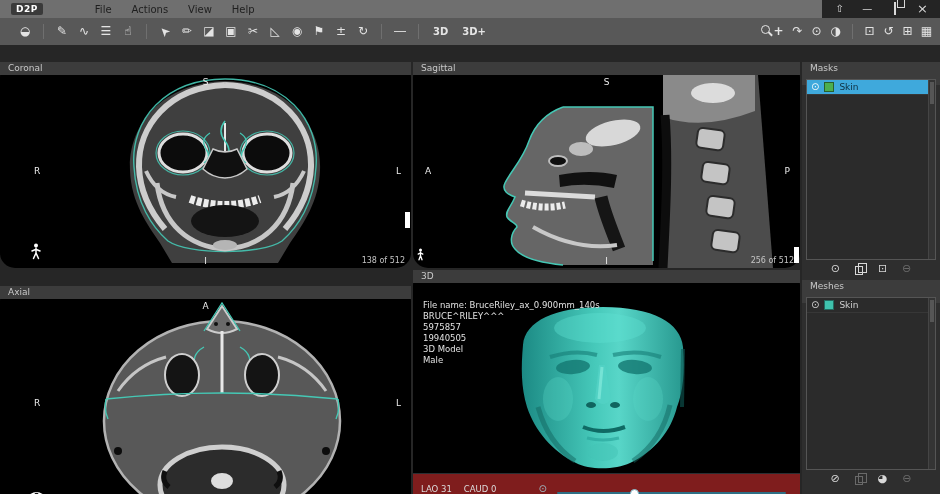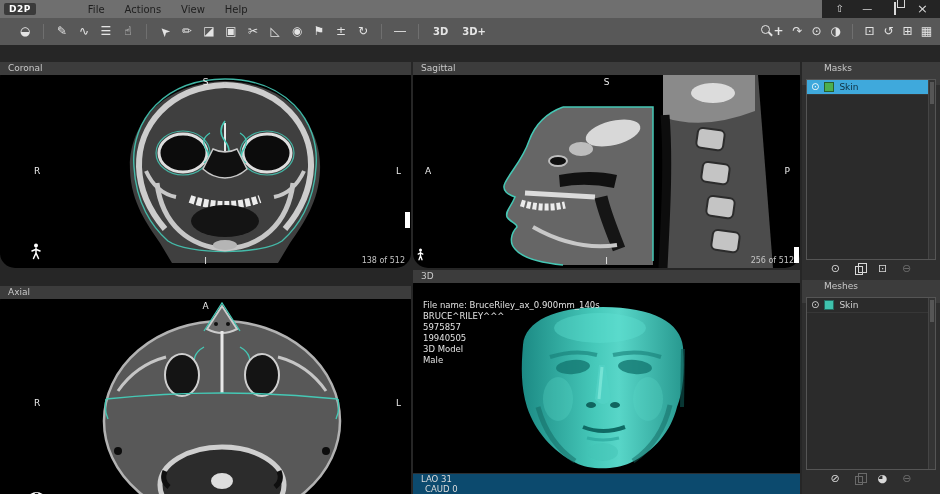--- a/index.html
+++ b/index.html
@@ -1,21 +1,21 @@
 <!DOCTYPE html>
 <html><head>
 <meta charset="utf-8">
 <style>
   html,body{margin:0;padding:0;background:#111;}
   .app{position:relative;width:940px;height:494px;background:#262626;overflow:hidden;
        font-family:"DejaVu Sans",sans-serif;color:#ddd;-webkit-font-smoothing:antialiased;}
 
   
   .titlebar{position:absolute;left:0;top:0;right:0;height:18px;background:#6f6f6f;display:flex;align-items:center;}
-  .logo{margin-left:4px;background:#3a3a3a;color:#fff;font-size:9px;font-weight:bold;
+  .logo{margin-left:11px;background:#3a3a3a;color:#fff;font-size:9px;font-weight:bold;
         padding:1px 5px;border-radius:2px;letter-spacing:.5px;}
   .menus{display:flex;margin-left:52px;gap:20px;font-size:10px;color:#1e1e1e;}
   .menus span{cursor:default;}
   .win-controls{position:absolute;right:0;top:0;height:18px;width:118px;background:#242424;
         display:flex;align-items:center;justify-content:space-evenly;color:#d8d8d8;font-size:10px;}
   .win-controls .wc{width:20px;text-align:center;line-height:18px;}
   .restore-box{position:relative;width:7px;height:8px;border:1px solid #d8d8d8;box-sizing:border-box;}
   .restore-box::before{content:"";position:absolute;left:2px;top:-4px;width:6px;height:7px;border:1px solid #d8d8d8;}
 
   
@@ -42,31 +42,31 @@
   .orient{position:absolute;font-size:9px;color:#ececec;z-index:5;}
   .o-top{top:2px;left:50%;transform:translateX(-50%);}
   .o-bottom{bottom:2px;left:50%;transform:translateX(-50%);}
   .o-left{left:12px;top:47%;}
   .o-right{right:10px;top:47%;}
   .slice-label{position:absolute;right:6px;bottom:3px;font-size:8px;color:#c4c4c4;z-index:5;}
   .handle{position:absolute;right:1px;width:5px;height:16px;background:#fff;z-index:6;}
   .corner-icon{position:absolute;z-index:5;}
   .info{position:absolute;left:10px;top:17px;font-size:8.5px;line-height:1.3;color:#e2e2e2;z-index:5;}
 
-  .bar3d{position:absolute;left:0;right:0;bottom:0;height:20px;background:#0c4a6e;border-top:1px solid #2b2f33;
-        display:flex;align-items:flex-start;font-size:8.5px;color:#dcdcdc;z-index:6;flex-direction:column;}
+  .bar3d{position:absolute;left:0;right:0;bottom:0;height:20px;background:#7f1d1d;border-top:1px solid #2b2f33;
+        display:flex;align-items:flex-end;font-size:8.5px;color:#dcdcdc;z-index:6;}
   .bar3d .lao{margin-left:8px;}
   .bar3d .caud{margin-left:12px;}
   .bar3d .sl-eye{margin-left:42px;font-size:10px;color:#9fb8c0;}
   .slider{position:relative;flex:1;margin:0 14px 0 10px;height:2px;background:#2e6f85;border-radius:1px;}
   .slider-handle{position:absolute;left:32%;top:-3px;width:7px;height:7px;border-radius:50%;background:#fff;border:1px solid #7fb6c6;}
 
   
   #sidebar{position:absolute;left:802px;top:62px;width:138px;height:432px;background:#2e2e2e;}
-  .panel-header{height:23px;background:#3c3c3c;font-size:9px;color:#c9c9c9;line-height:13px;padding-left:22px;}
+  .panel-header{height:23px;background:#3c3c3c;font-size:9px;color:#c9c9c9;line-height:13px;padding-left:8px;}
   .list{position:absolute;left:4px;right:4px;border:1px solid #555;background:#2b2b2b;}
   #masks-list{top:17px;height:179px;}
   #meshes-list{top:235px;height:171px;}
   .row{height:14px;display:flex;align-items:center;gap:5px;padding:0 4px;font-size:9px;color:#cfcfcf;
        border-bottom:1px solid #373737;}
   .row .eye{font-size:10px;line-height:14px;}
   .row.selected{background:#3fa9dc;color:#0e2f40;}
   .row.selected .eye{color:#eef7fb;}
   .swatch{width:8px;height:8px;flex:0 0 8px;border:1px solid rgba(0,0,0,.45);}
   .scroll{position:absolute;right:0;top:0;bottom:0;width:6px;background:#343434;border-left:1px solid #454545;}

